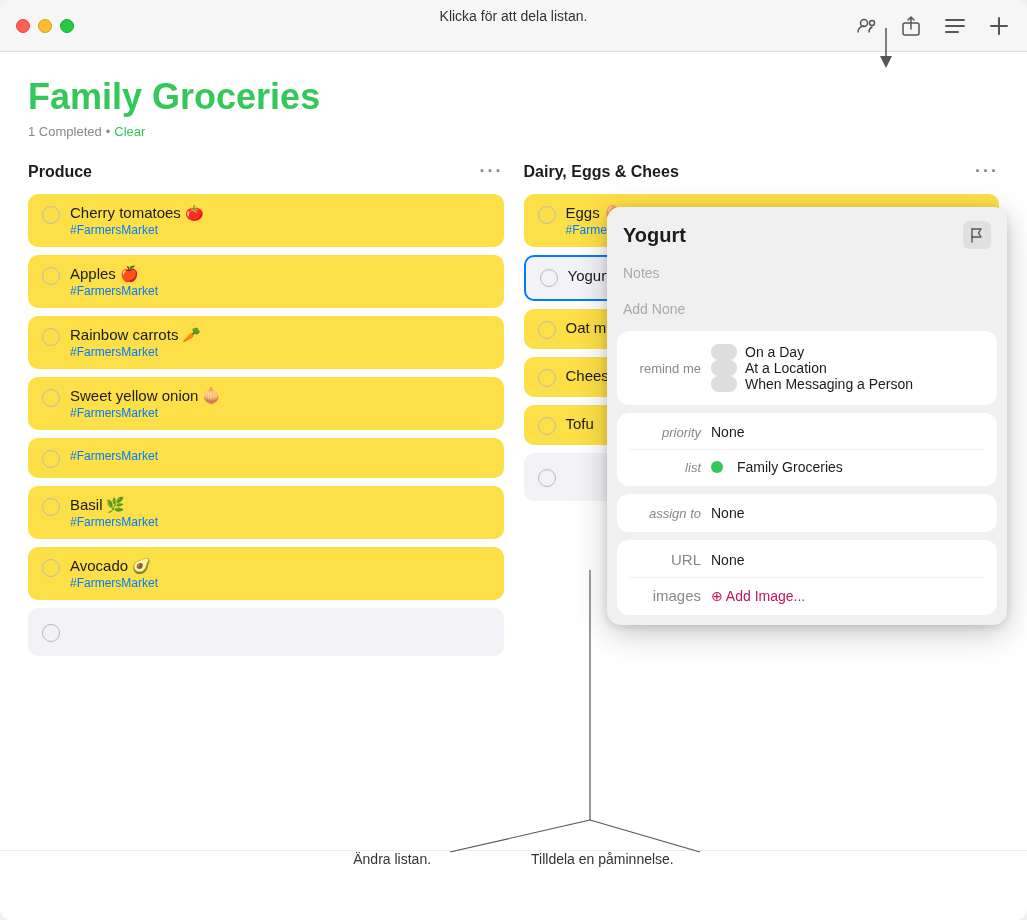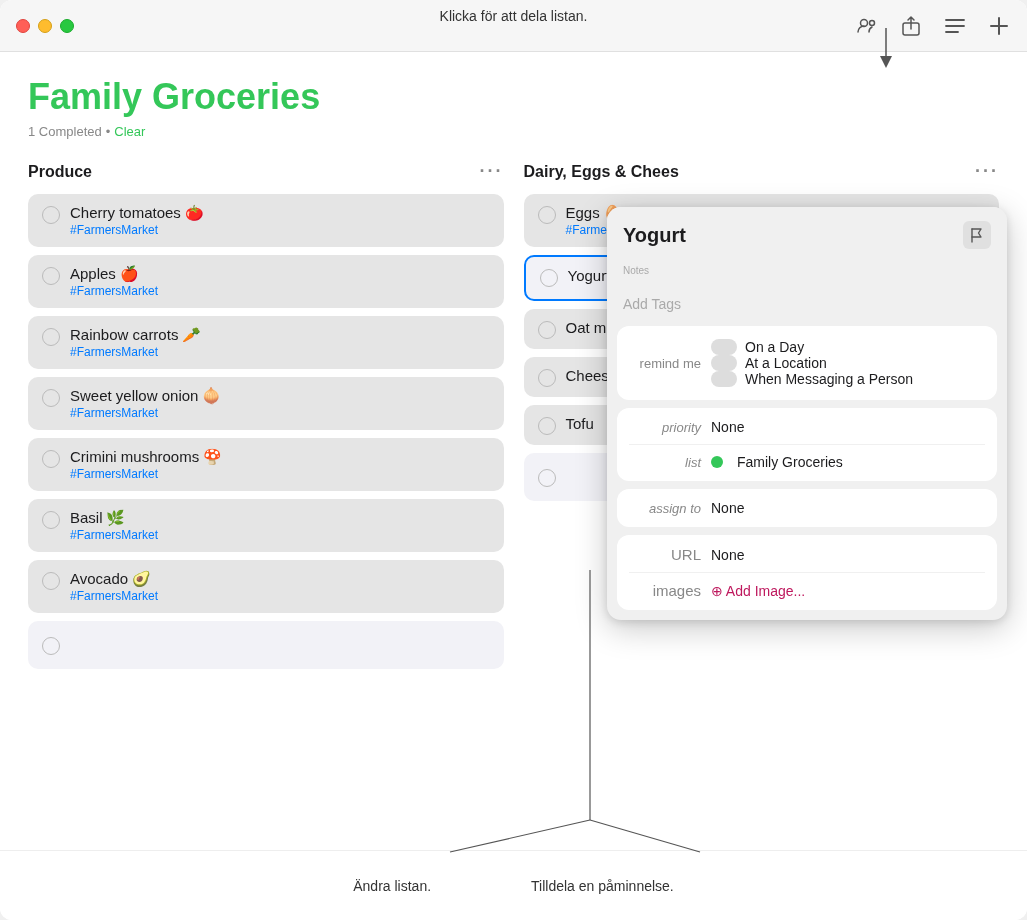--- a/index.html
+++ b/index.html
@@ -115,21 +115,21 @@
     }
     .column-header-dots {
       font-size: 18px;
       color: #888;
       cursor: pointer;
       letter-spacing: 2px;
     }
 
     
     .list-item {
-      background: #e5e5e5;
+      background: #fde047;
       border-radius: 10px;
       padding: 10px 14px;
       margin-bottom: 8px;
       display: flex;
       align-items: flex-start;
       gap: 10px;
       position: relative;
       cursor: pointer;
     }
     .list-item.selected {
@@ -218,21 +218,21 @@
       cursor: pointer;
       font-size: 14px;
       color: #555;
     }
 
     .detail-section {
       padding: 6px 16px;
       background: #f0f0f0;
     }
     .detail-notes {
-      font-size: 10px;
+      font-size: 14px;
       color: #aaa;
       padding: 4px 0;
     }
     .detail-tags {
       font-size: 14px;
       color: #aaa;
       padding: 4px 0 8px 0;
     }
 
     
@@ -446,21 +446,20 @@
         <div class="list-item">
           <div class="item-checkbox"></div>
           <div class="item-content">
             <div class="item-name">Sweet yellow onion 🧅</div>
             <div class="item-tag">#FarmersMarket</div>
           </div>
         </div>
         <div class="list-item">
           <div class="item-checkbox"></div>
           <div class="item-content">
-            <div class="item-name">Crimini mushrooms 🍄</div>
             <div class="item-tag">#FarmersMarket</div>
           </div>
         </div>
         <div class="list-item">
           <div class="item-checkbox"></div>
           <div class="item-content">
             <div class="item-name">Basil 🌿</div>
             <div class="item-tag">#FarmersMarket</div>
           </div>
         </div>
@@ -529,21 +528,21 @@
             <line x1="2" y1="2" x2="2" y2="15" stroke="#555" stroke-width="1.4" stroke-linecap="round"></line>
           </svg>
         </div>
       </div>
 
       <div class="detail-section">
         <div class="detail-notes">Notes</div>
       </div>
 
       <div class="detail-section">
-        <div class="detail-tags">Add Tags</div>
+        <div class="detail-tags">Add None</div>
       </div>
 
       <div class="remind-section">
         <div class="remind-row">
           <span class="remind-label">remind me</span>
           <div class="remind-options">
             <div class="remind-toggle-row">
               <div class="mini-toggle"></div>
               <span class="remind-option-label">On a Day</span>
             </div>
@@ -585,17 +584,17 @@
         </div>
         <div class="url-row">
           <span class="url-label">images</span>
           <span class="add-image-btn">⊕ Add Image...</span>
         </div>
       </div>
     </div>
 
   </div>
 
-  <div style="height:70px;display:flex;align-items:center;justify-content:center;gap:100px;font-size:14px;color:#333;background:#fff;border-top:1px solid #eee;flex-shrink:0;">
+  <div style="height:70px;display:flex;justify-content:center;gap:100px;font-size:14px;color:#333;background:#fff;border-top:1px solid #eee;flex-shrink:0;">
     <span>Ändra listan.</span>
     <span>Tilldela en påminnelse.</span>
   </div>
 </div>
 
 </body></html>

